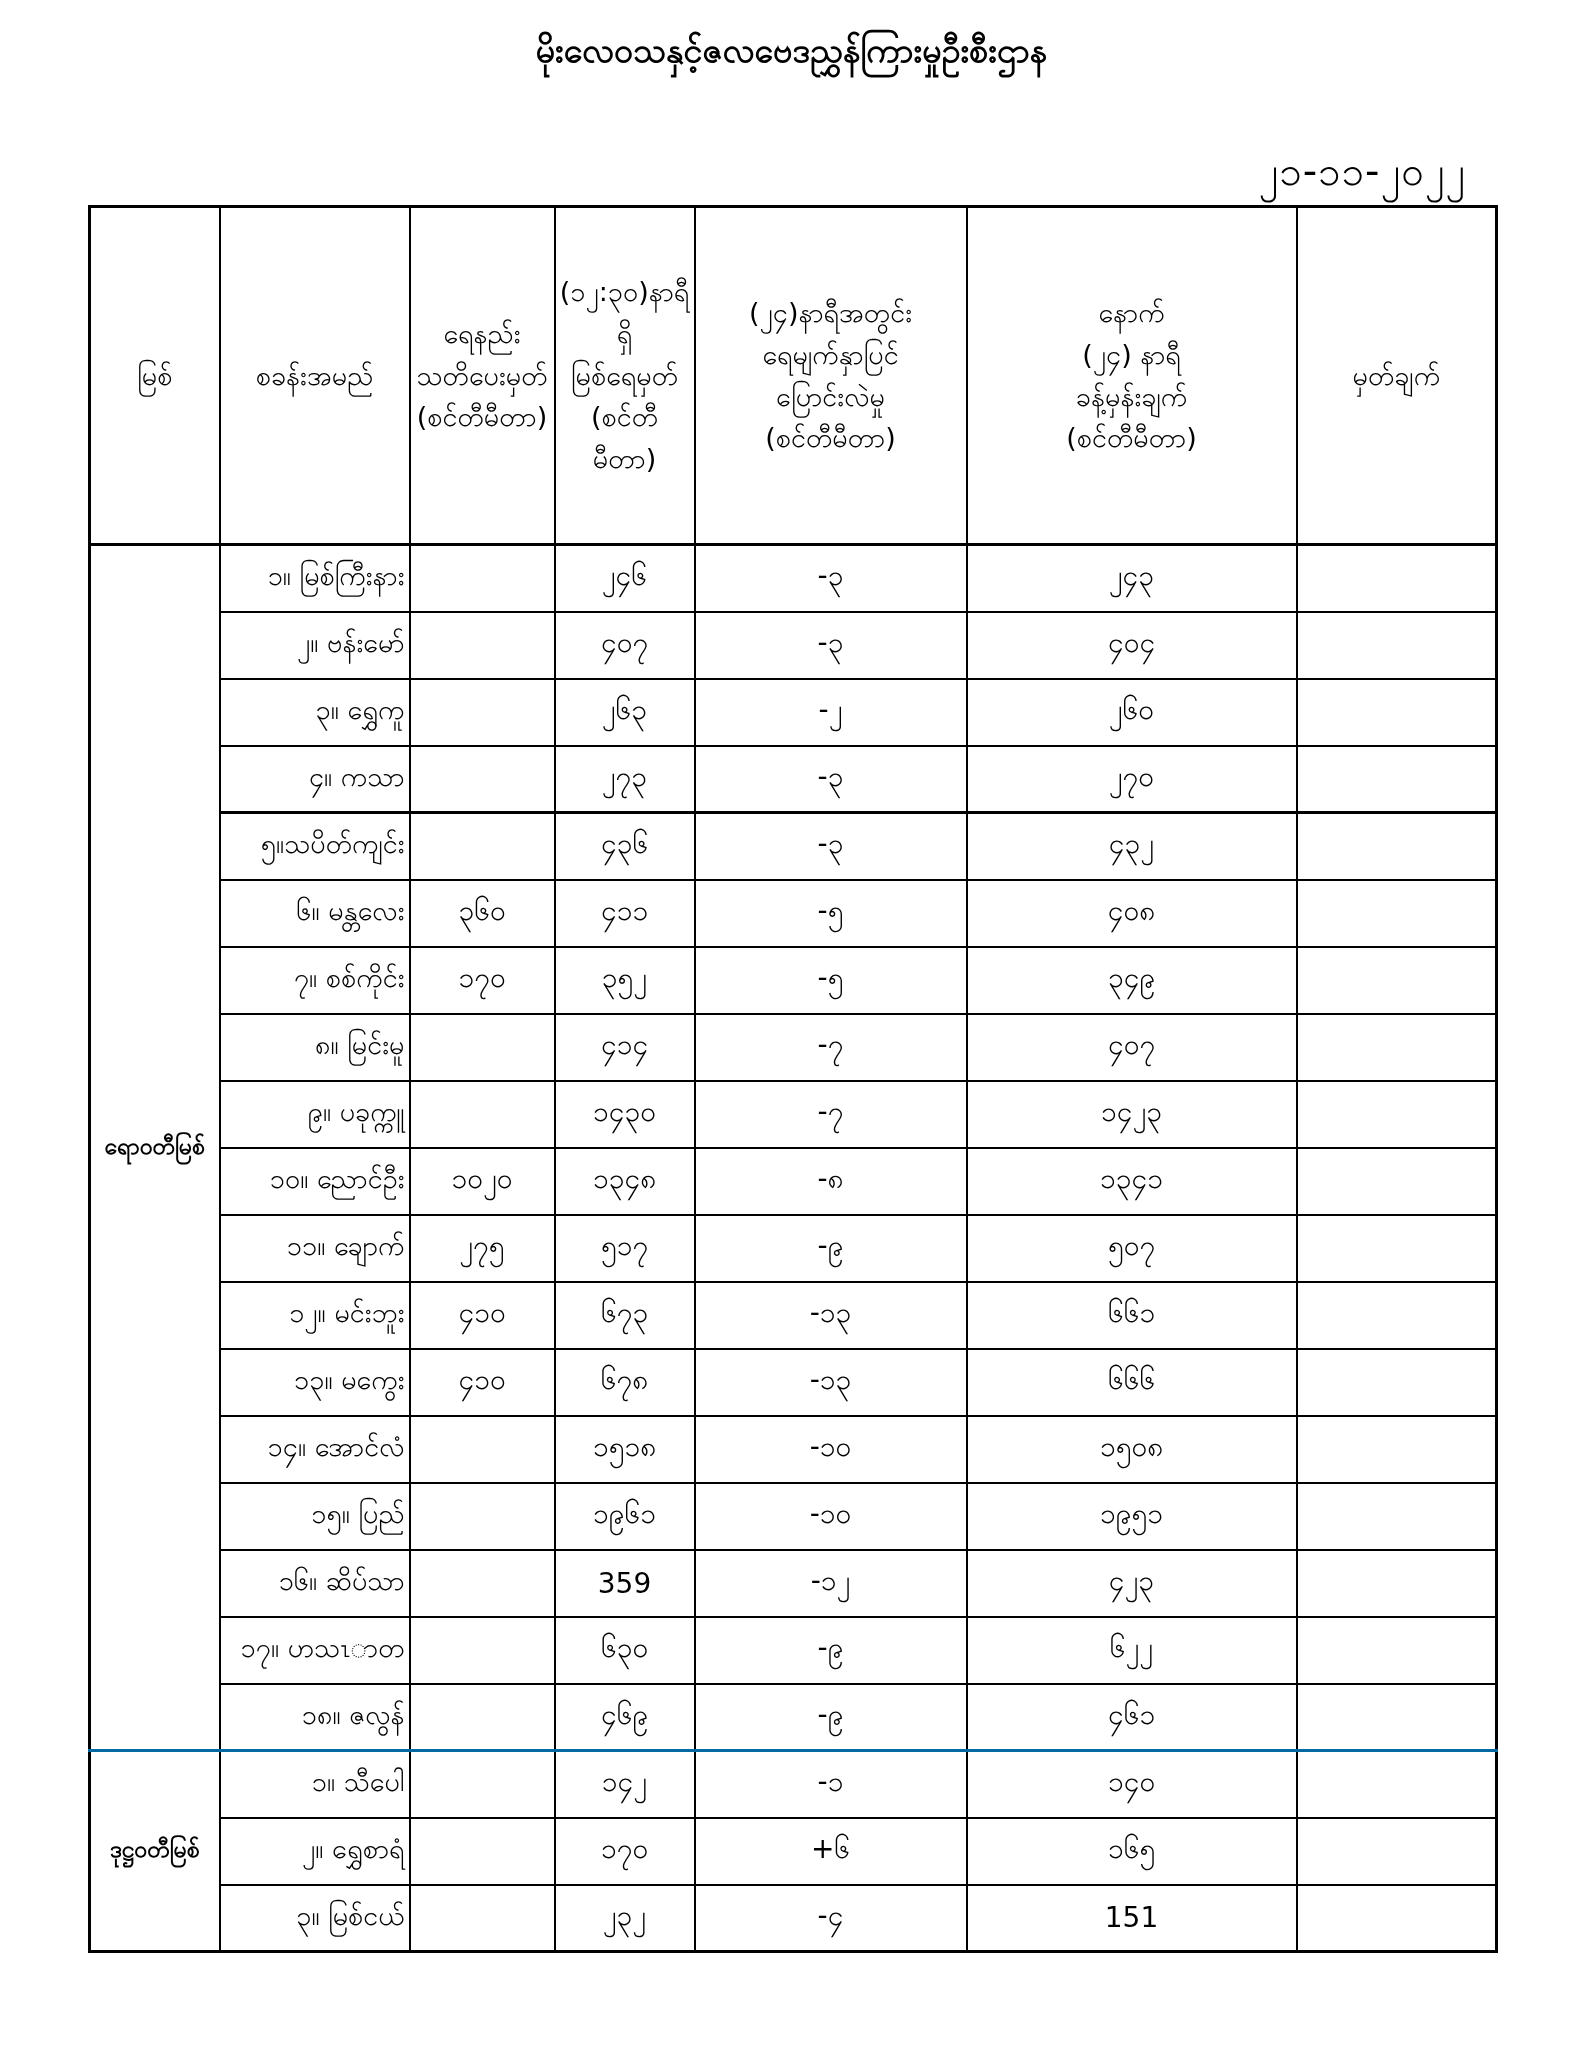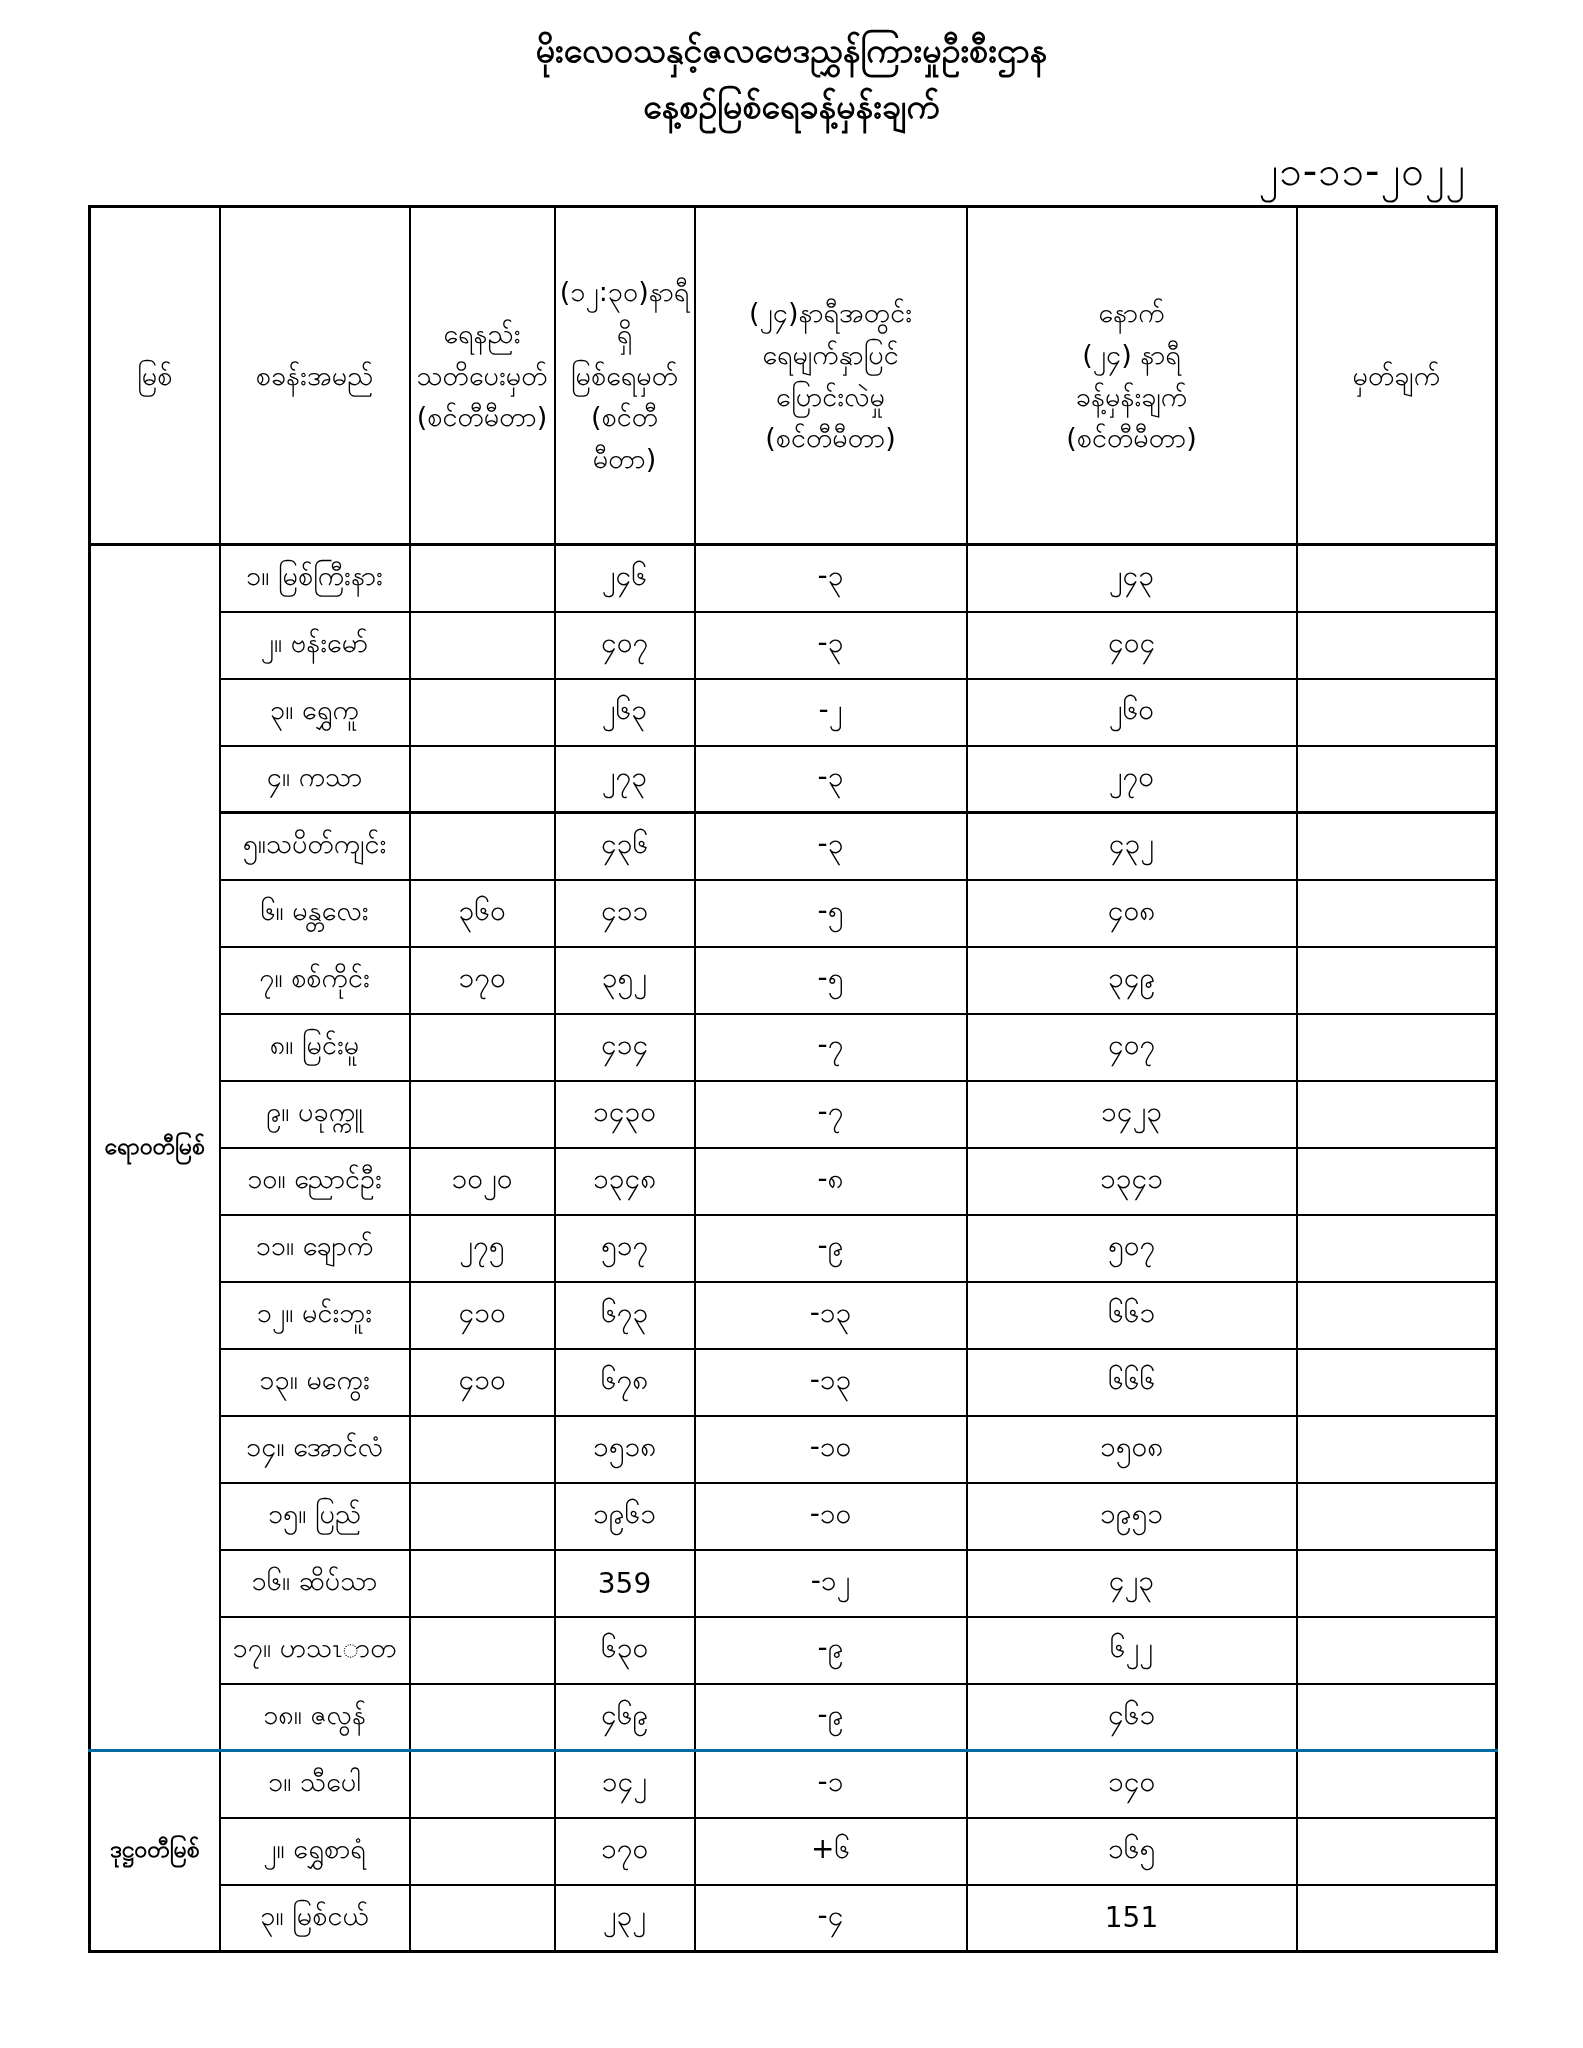--- a/index.html
+++ b/index.html
@@ -42,21 +42,21 @@
   }
   tr.hdr{height:338px;}
   tr.hdr th{
     text-align:center;
     white-space:pre-line;
     line-height:1.55;
     border-bottom:3px solid #000;
   }
   tr.datarow{height:67px;}
   td.name{
-    text-align:center;
+    text-align:right;
     padding-left:4px;
     white-space:nowrap;
   }
   td.num{
     text-align:center;
     font-size:28px;
   }
   td.riverlabel{
     text-align:center;
     font-weight:bold;
@@ -66,21 +66,20 @@
   }
   tr.sectionbreak td{border-top:3px solid #000;}
   tr.groupbreak td{border-top:3px solid #0369a1;}
 </style>
 </head>
 <body>
 
 <div class="page">
 
   <div class="title1">မိုးလေဝသနှင့်ဇလဗေဒညွှန်ကြားမှုဦးစီးဌာန</div>
-  <div class="title2">နေ့စဉ်မြစ်ရေခန့်မှန်းချက်</div>
   <div class="date">၂၁-၁၁-၂၀၂၂</div>
 
   <table class="rt">
     <colgroup>
       <col style="width:130px">
       <col style="width:190px">
       <col style="width:145px">
       <col style="width:140px">
       <col style="width:272px">
       <col style="width:330px">

